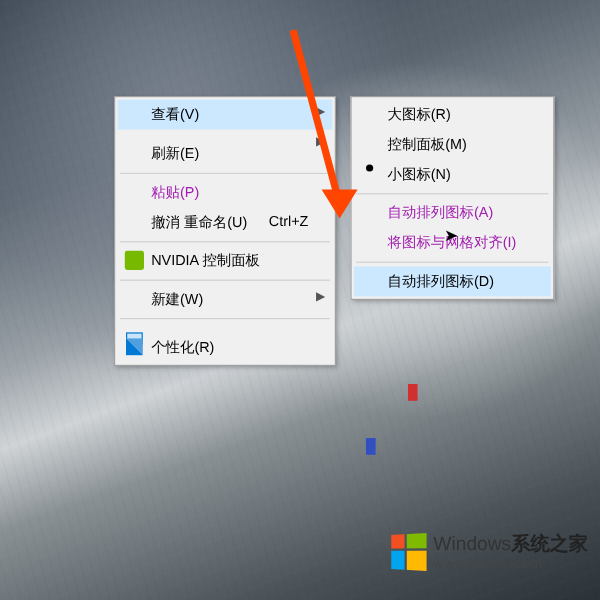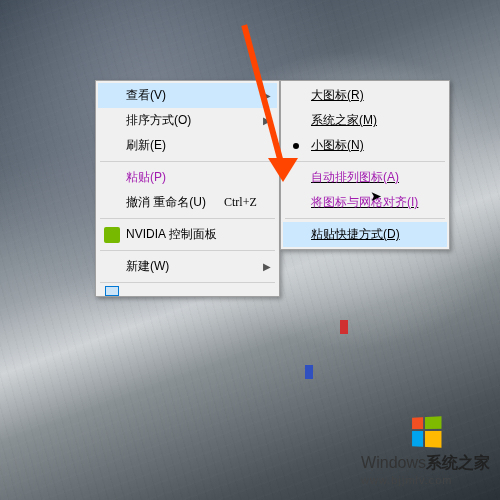--- a/index.html
+++ b/index.html
@@ -41,25 +41,24 @@
 
     .context-menu {
       position: absolute;
       background: #f0f0f0;
       border: 1px solid #a0a0a0;
       box-shadow: 2px 2px 4px rgba(0,0,0,0.3);
       padding: 2px;
       min-width: 180px;
     }
     .context-menu.main { top: 80px; left: 95px; }
-    .context-menu.sub { top: 80px; left: 280px; min-width: 170px; text-decoration: underline; }
+    .context-menu.sub { top: 80px; left: 292px; min-width: 170px; }
 
     .menu-item {
       display: flex;
-      align-items: center;
       padding: 4px 20px 4px 28px;
       position: relative;
       white-space: nowrap;
       color: #000;
     }
     .menu-item.hover { background: #cce8ff; }
     .menu-item.disabled { color: #a21caf; }
     .menu-separator {
       height: 1px;
       background: #d0d0d0;
@@ -128,27 +127,26 @@
       top: 188px;
       left: 370px;
       font-size: 14px;
       color: #000;
       z-index: 100;
       pointer-events: none;
     }
 
     .watermark {
       position: absolute;
-      bottom: 14px;
+      bottom: 24px;
       right: 10px;
       display: flex;
       align-items: center;
       gap: 6px;
       color: #333;
-      flex-direction: column;
     }
     .win-logo {
       width: 30px;
       height: 30px;
       display: grid;
       grid-template-columns: 12px 16px;
       grid-template-rows: 12px 16px;
       gap: 2px;
       transform: perspective(60px) rotateY(-12deg);
     }
@@ -167,73 +165,78 @@
 <div class="rock-texture"></div>
 <div class="climber red"></div>
 <div class="climber blue"></div>
 
 <div class="context-menu main">
   <div class="menu-item hover">
     <span>查看(V)</span>
     <span class="submenu-arrow">▶</span>
   </div>
   <div class="menu-item">
-    <span>排序方式(O)</span>
     <span class="submenu-arrow">▶</span>
   </div>
   <div class="menu-item">
     <span>刷新(E)</span>
   </div>
   <div class="menu-separator"></div>
   <div class="menu-item disabled">
     <span>粘贴(P)</span>
   </div>
   <div class="menu-item">
     <span>撤消 重命名(U)</span>
-    <span style="margin-left:auto;padding-left:18px;font-family:Liberation Serif, serif;">Ctrl+Z</span>
+    <span style="margin-left:auto;padding-left:18px;">Ctrl+Z</span>
   </div>
   <div class="menu-separator"></div>
   <div class="menu-item">
     <span class="menu-icon nvidia-icon"></span>
     <span>NVIDIA 控制面板</span>
   </div>
   <div class="menu-separator"></div>
   <div class="menu-item">
     <span>新建(W)</span>
     <span class="submenu-arrow">▶</span>
   </div>
   <div class="menu-separator"></div>
   <div class="menu-item">
     <span class="menu-icon">
         <span class="display-icon"></span>
       </span>
   </div>
+  <div class="menu-item">
+    <span class="menu-icon">
+        <span class="personalize-icon"></span>
+      </span>
+    <span>个性化(R)</span>
+  </div>
 </div>
 
 <div class="context-menu sub">
   <div class="menu-item">
     <span>大图标(R)</span>
   </div>
   <div class="menu-item">
-    <span>系统之家(M)</span>
+    <span>控制面板(M)</span>
   </div>
   <div class="menu-item">
     <span class="bullet"></span>
     <span>小图标(N)</span>
   </div>
   <div class="menu-separator"></div>
   <div class="menu-item disabled">
     <span>自动排列图标(A)</span>
   </div>
   <div class="menu-item disabled">
     <span>将图标与网格对齐(I)</span>
   </div>
   <div class="menu-separator"></div>
   <div class="menu-item hover">
-    <span>粘贴快捷方式(D)</span>
+    <span>自动排列图标(D)</span>
   </div>
 </div>
 
 <div class="arrow-annotation">
   <div class="arrow-line"></div>
   <div class="arrow-head"></div>
 </div>
 
 <div class="cursor">➤</div>
 

